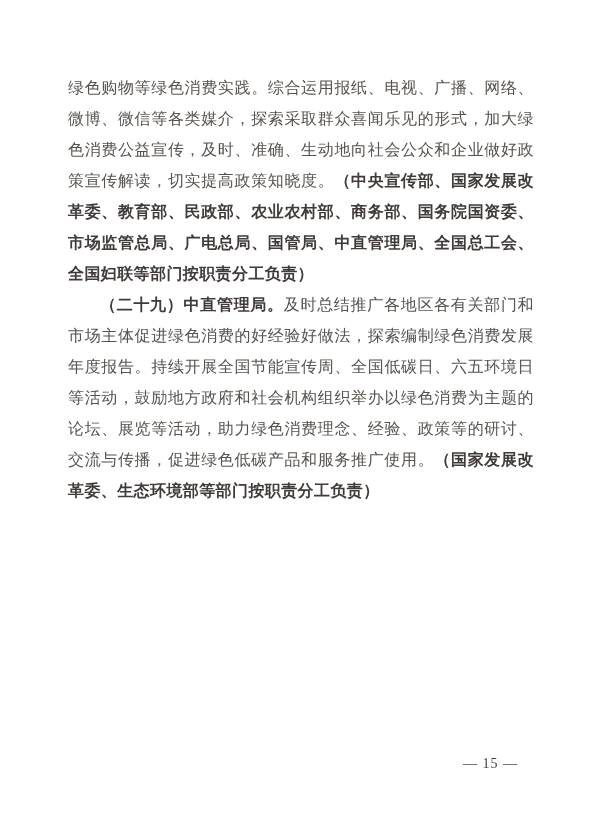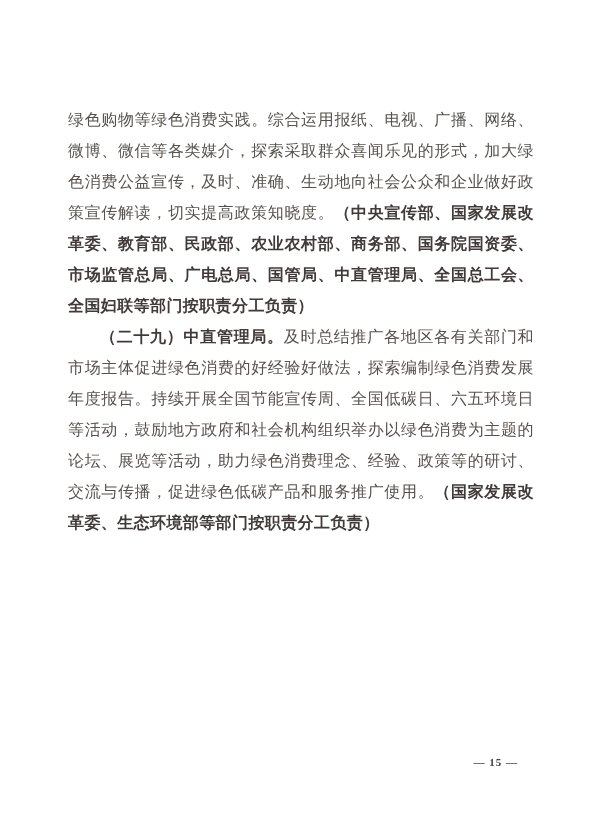--- a/index.html
+++ b/index.html
@@ -11,46 +11,45 @@
     position: relative;
     width: 602px;
     height: 831px;
     margin: 0 auto;
     background: #ffffff;
     overflow: hidden;
   }
   .content {
     position: absolute;
     left: 68px;
-    top: 104px;
+    top: 72px;
     width: 466px;
     font-size: 16px;
     line-height: 31px;
     text-align: justify;
     color: #57524d;
     letter-spacing: 0.4px;
   }
   .para { margin: 0; }
   .para.indent { text-indent: 2em; }
   .seg.regular {
     font-weight: 400;
   }
   .seg.bold {
     font-weight: 700;
     color: #403b38;
   }
   .page-number {
     position: absolute;
     top: 756px;
     right: 84px;
-    font-size: 11px;
+    font-size: 14px;
     letter-spacing: 1px;
     color: #3d4149;
     white-space: nowrap;
-    font-weight: bold;
   }
 </style>
 </head>
 <body>
 
 <div class="page">
 
   <div class="content">
 
     <p class="para"><span class="seg regular">绿色购物等绿色消费实践。综合运用报纸、电视、广播、网络、微博、微信等各类媒介，探索采取群众喜闻乐见的形式，加大绿色消费公益宣传，及时、准确、生动地向社会公众和企业做好政策宣传解读，切实提高政策知晓度。</span><span class="seg bold">（中央宣传部、国家发展改革委、教育部、民政部、农业农村部、商务部、国务院国资委、市场监管总局、广电总局、国管局、中直管理局、全国总工会、全国妇联等部门按职责分工负责）</span></p>

